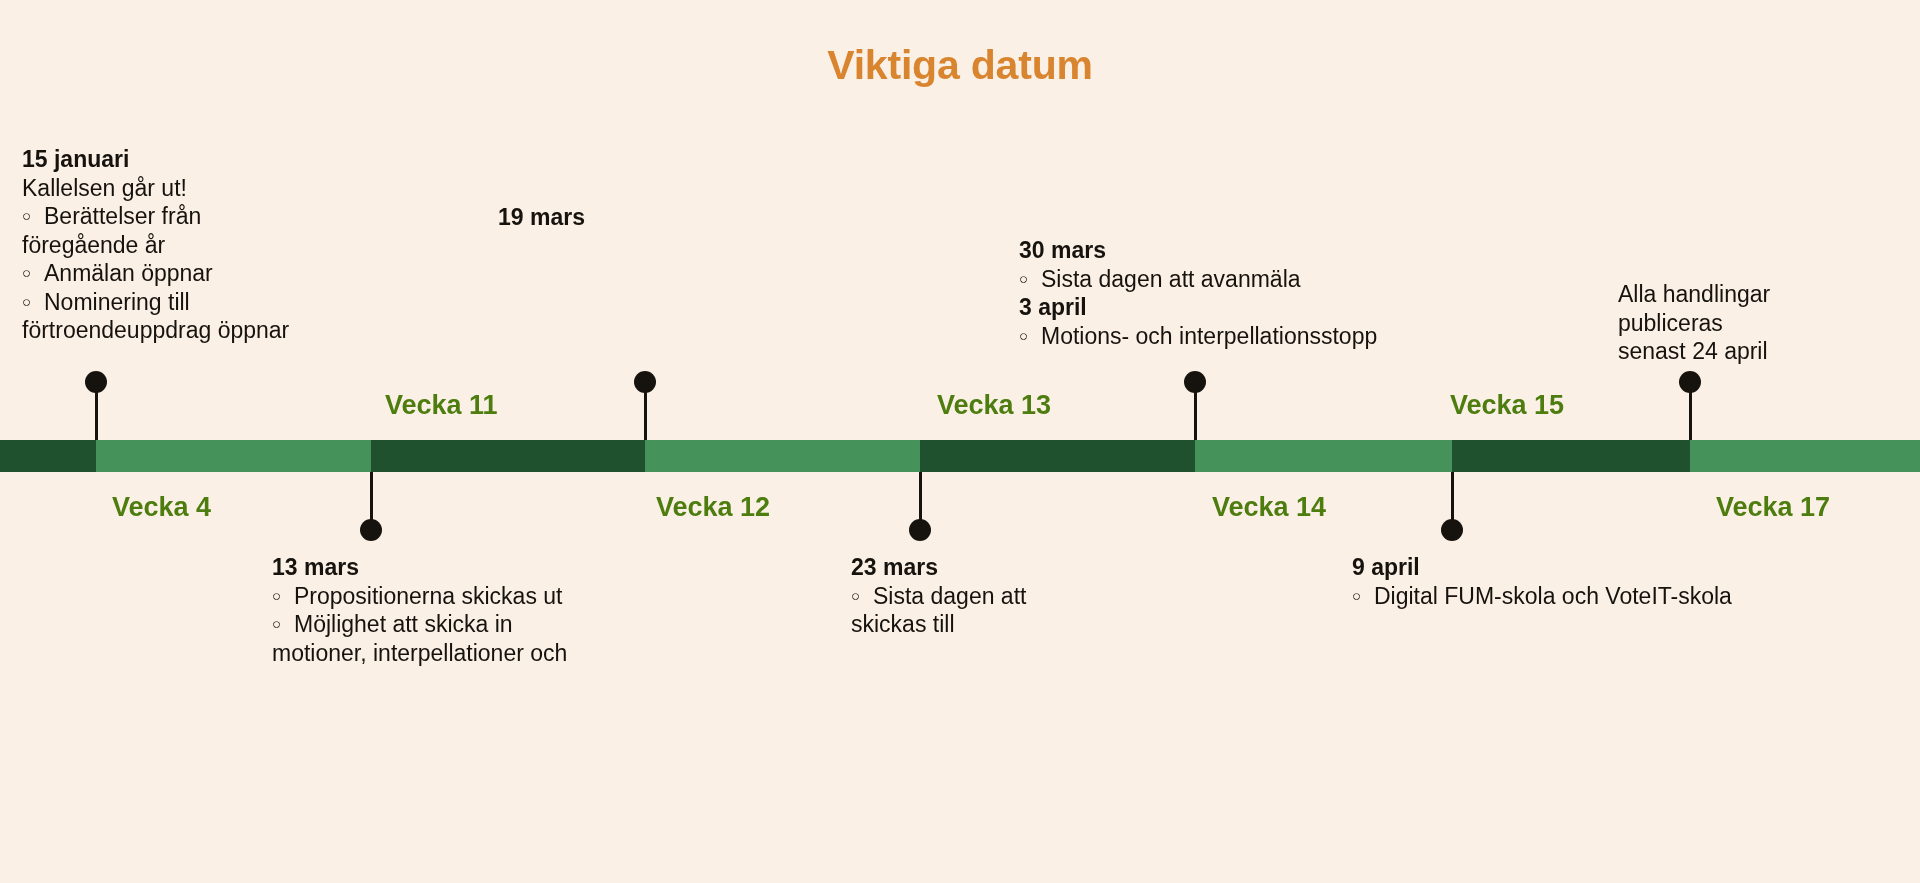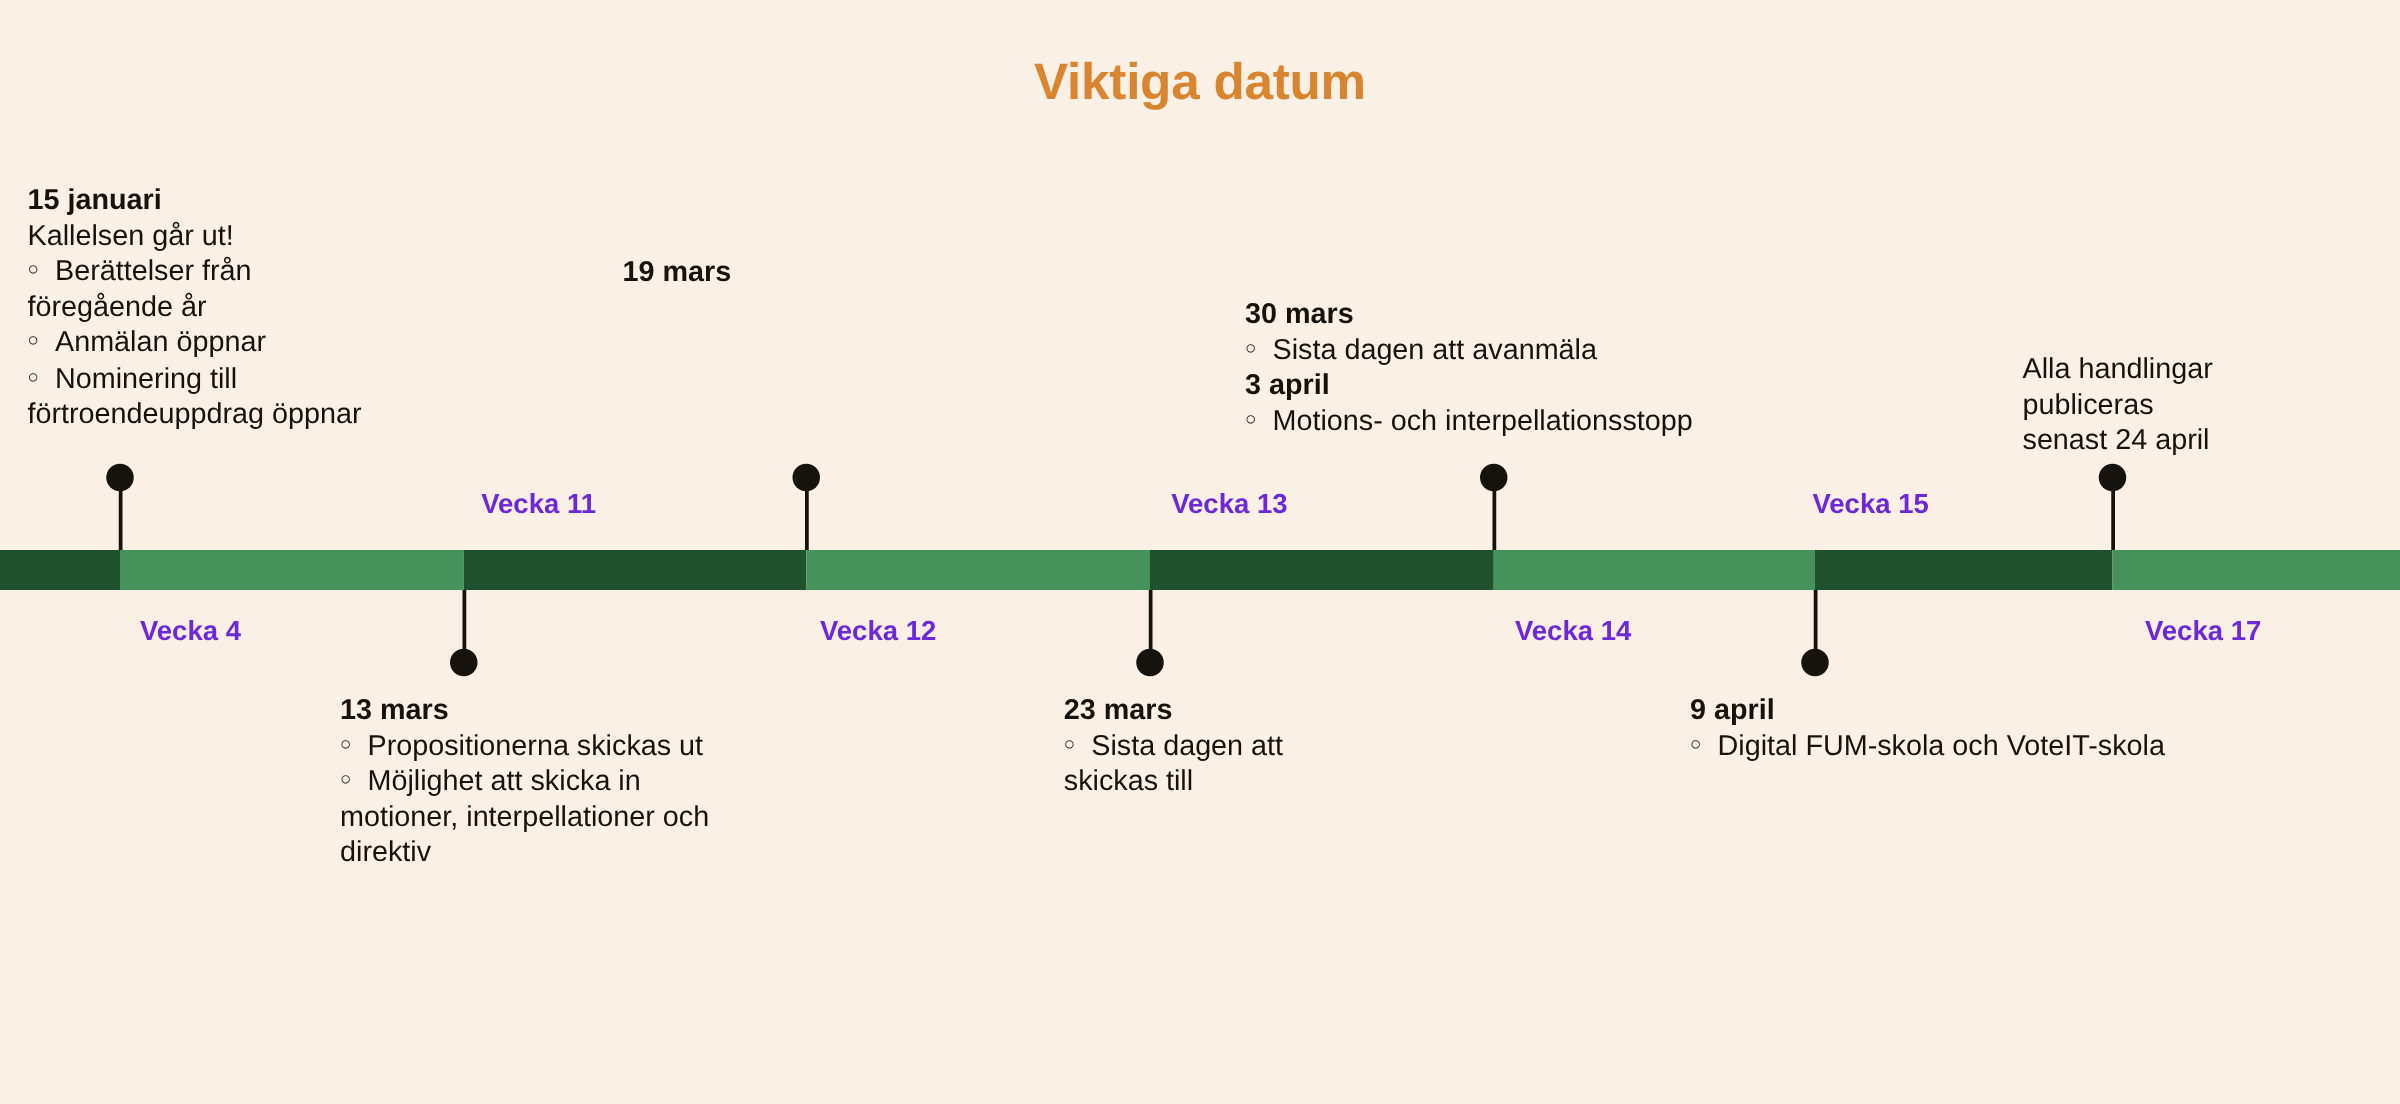--- a/index.html
+++ b/index.html
@@ -50,24 +50,24 @@
     left:-11px;
   }
   .marker.up   .stem { bottom:0; }
   .marker.up   .dot  { top:-11px; }
   .marker.down .stem { top:0; }
   .marker.down .dot  { bottom:-11px; }
 
   
   .week {
     position:absolute;
-    font-size:22px;
+    font-size:27px;
     font-weight:bold;
     white-space:nowrap;
-    color:#6d28d9;
+    color:#4d7c0f;
   }
 
   
   .event {
     position:absolute;
     font-size:23px;
     line-height:1.24;
     color:#16130F;
   }
   .event .date {
@@ -152,35 +152,35 @@
       <span class="plain">Kallelsen går ut!</span>
       <ul>
         <li><span>Berättelser från</span><span class="cont">föregående år</span></li>
         <li><span>Anmälan öppnar</span></li>
         <li><span>Nominering till</span><span class="cont">förtroendeuppdrag öppnar</span></li>
       </ul>
     </div>
     <div class="event" style="left: 498px; top: 203px; width: 350px;">
       <span class="date">19 mars</span>
     </div>
-    <div class="event" style="left: 996px; top: 236px; width: 450px;">
+    <div class="event" style="left: 1019px; top: 236px; width: 450px;">
       <span class="date">30 mars</span>
       <ul>
         <li><span>Sista dagen att avanmäla</span></li>
       </ul>
       <span class="date"> 3 april</span>
       <ul>
         <li><span>Motions- och interpellationsstopp</span></li>
       </ul>
     </div>
     <div class="event" style="left: 272px; top: 553px; width: 380px;">
       <span class="date">13 mars</span>
       <ul>
         <li><span>Propositionerna skickas ut</span></li>
-        <li><span>Möjlighet att skicka in</span><span class="cont">motioner, interpellationer och</span><span class="cont">direktiv</span></li>
+        <li><span>Möjlighet att skicka in</span><span class="cont">motioner, interpellationer och</span></li>
       </ul>
     </div>
     <div class="event" style="left: 851px; top: 553px; width: 260px;">
       <span class="date">23 mars</span>
       <ul>
         <li><span>Sista dagen att</span><span class="cont">skickas till</span></li>
       </ul>
     </div>
     <div class="event" style="left: 1352px; top: 553px; width: 460px;">
       <span class="date">9 april</span>

